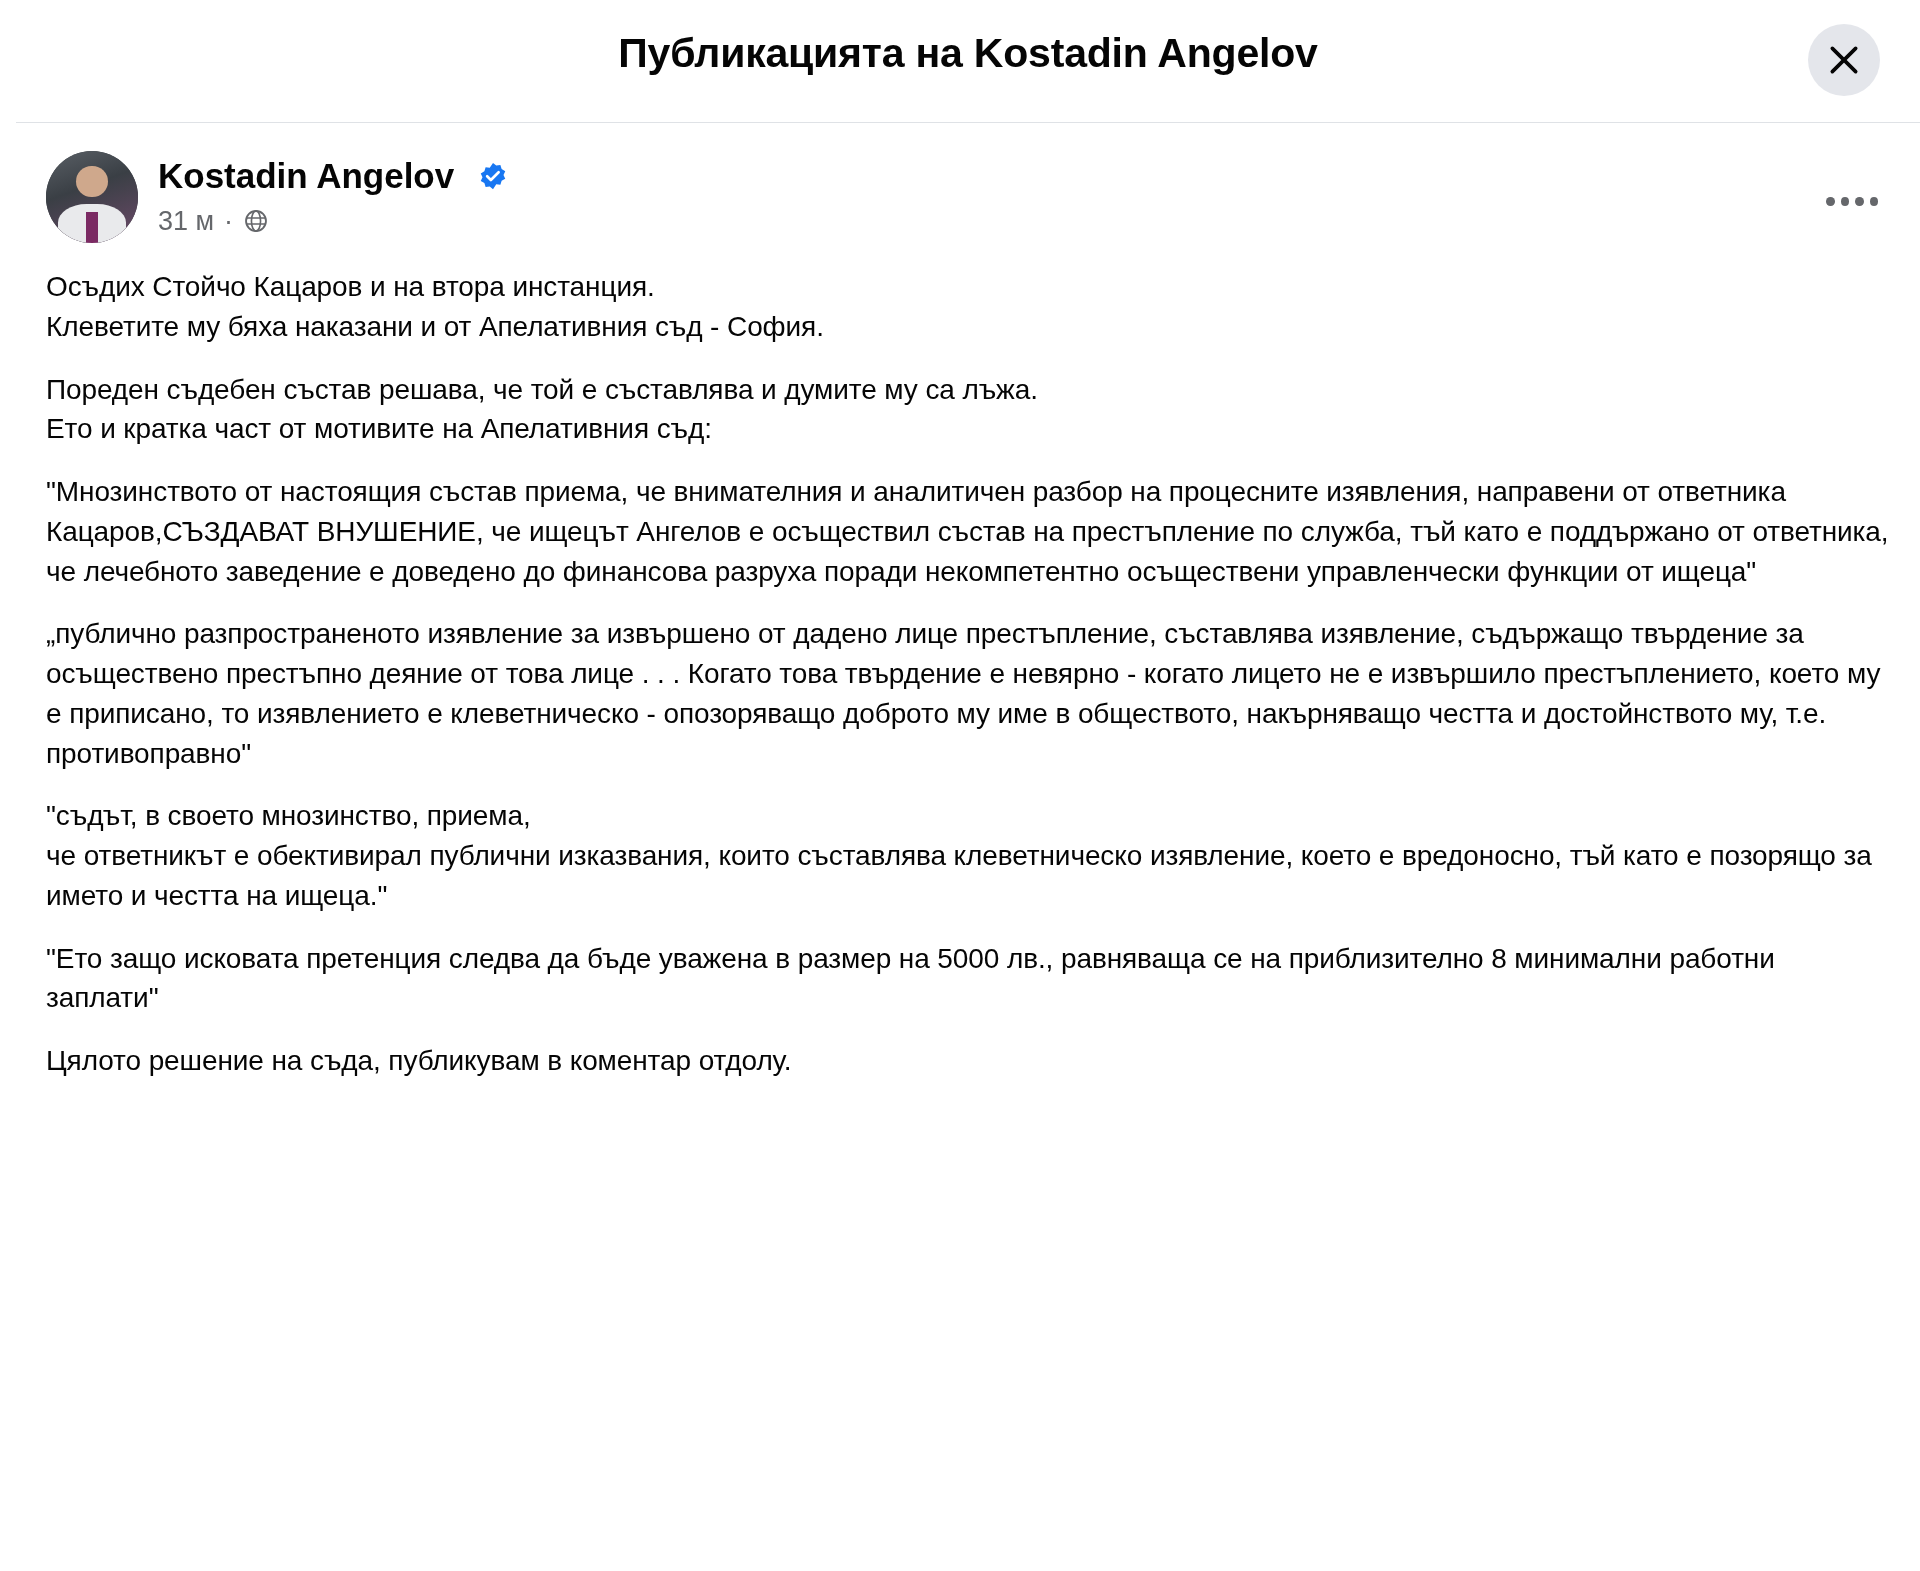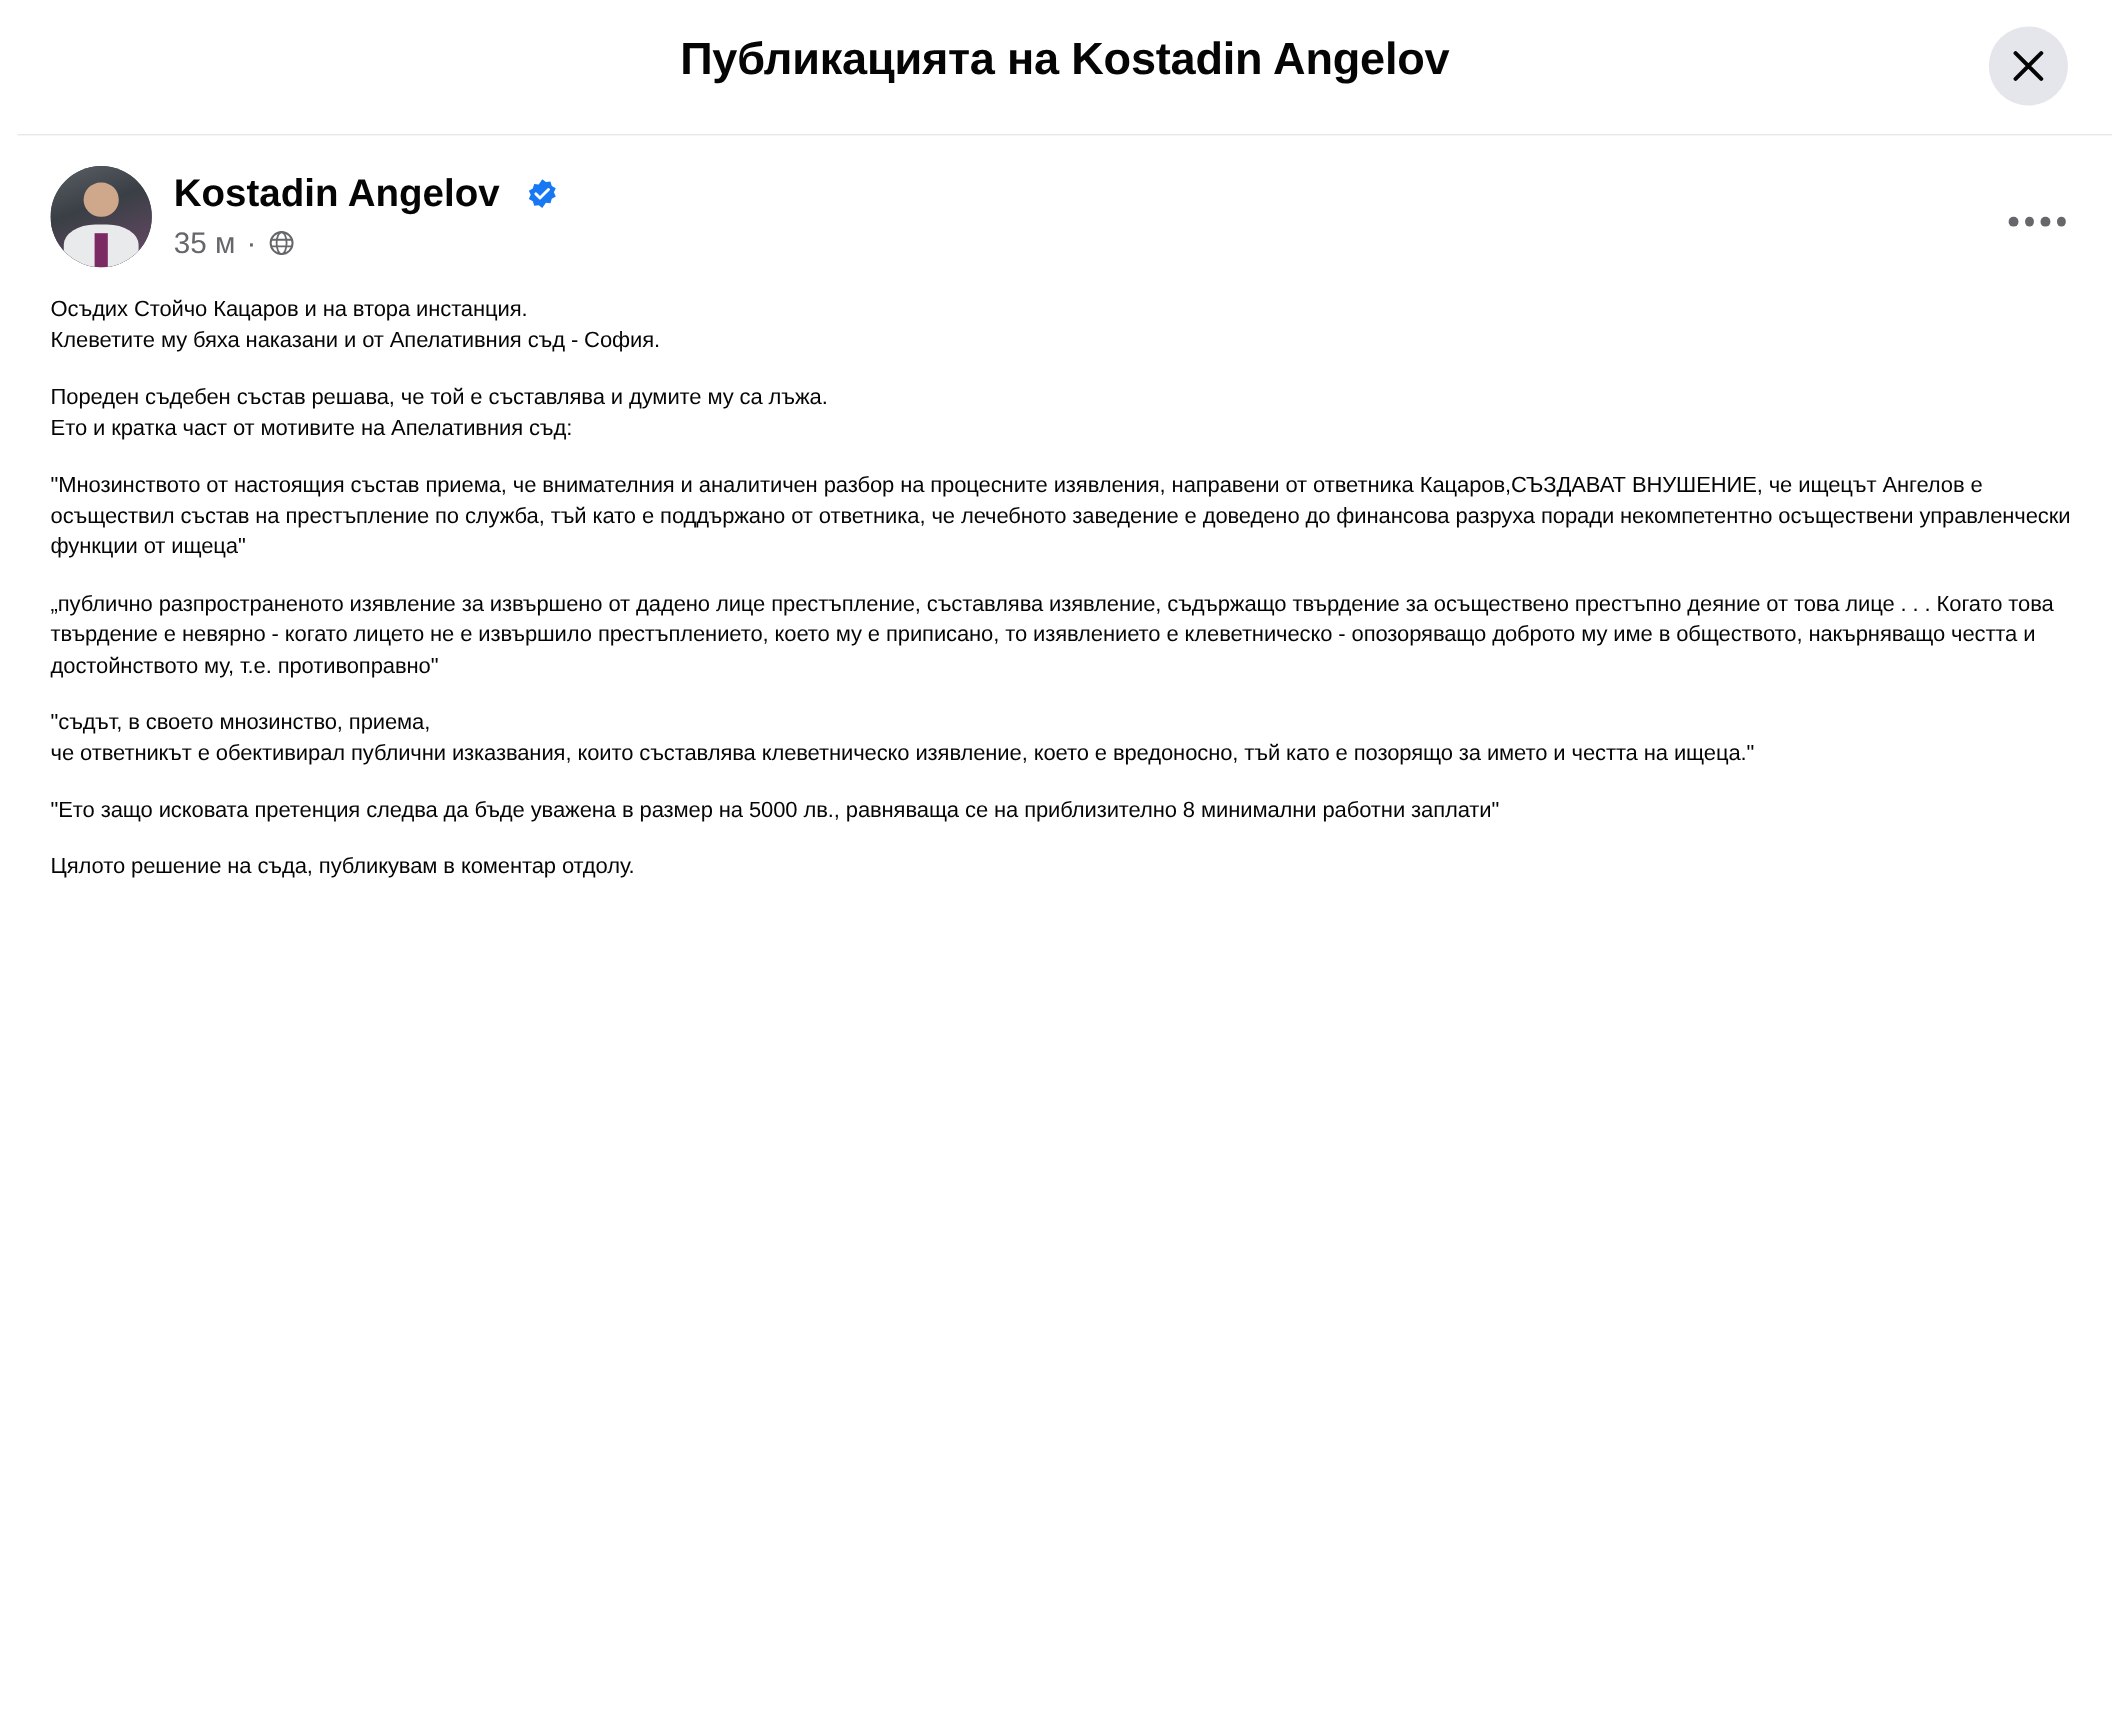--- a/index.html
+++ b/index.html
@@ -152,21 +152,21 @@
   .more-button i {
     width: 9px; height: 9px;
     background: #65676b;
     border-radius: 50%;
     display: block;
   }
 
   
   .post-body {
     margin-top: 24px;
-    font-size: 20px;
+    font-size: 28px;
     line-height: 1.42;
     color: #050505;
     letter-spacing: -0.1px;
   }
   .para {
     margin: 0 0 23px 0;
     white-space: pre-wrap;
   }
   .para:last-child { margin-bottom: 12px; }
 </style>
@@ -200,21 +200,21 @@
         <div class="name-row">
           <span class="author-name">Kostadin Angelov</span>
           <span class="verified">
             <svg width="30" height="30" viewBox="0 0 24 24" aria-hidden="true">
               <path d="M12 1.5l2.6 2.1 3.3-.4 1 3.2 2.9 1.7-1.4 3 1.4 3-2.9 1.7-1 3.2-3.3-.4L12 22.5l-2.6-2.1-3.3.4-1-3.2-2.9-1.7 1.4-3-1.4-3 2.9-1.7 1-3.2 3.3.4z" fill="#1877f2"></path>
               <path d="M7.3 12.2l3 3 6.2-6.2" fill="none" stroke="#ffffff" stroke-width="2.1" stroke-linecap="round" stroke-linejoin="round"></path>
             </svg>
           </span>
         </div>
         <div class="meta-row">
-          <span>35 м</span>
+          <span>31 м</span>
           <span class="meta-sep">·</span>
           <span class="globe-icon">
             <svg width="26" height="26" viewBox="0 0 24 24" aria-hidden="true">
               <circle cx="12" cy="12" r="9.2" fill="none" stroke="#65676b" stroke-width="1.7"></circle>
               <ellipse cx="12" cy="12" rx="4.2" ry="9.2" fill="none" stroke="#65676b" stroke-width="1.5"></ellipse>
               <path d="M3 9.2h18M3 14.8h18" stroke="#65676b" stroke-width="1.5" fill="none"></path>
             </svg>
           </span>
         </div>
       </div>

